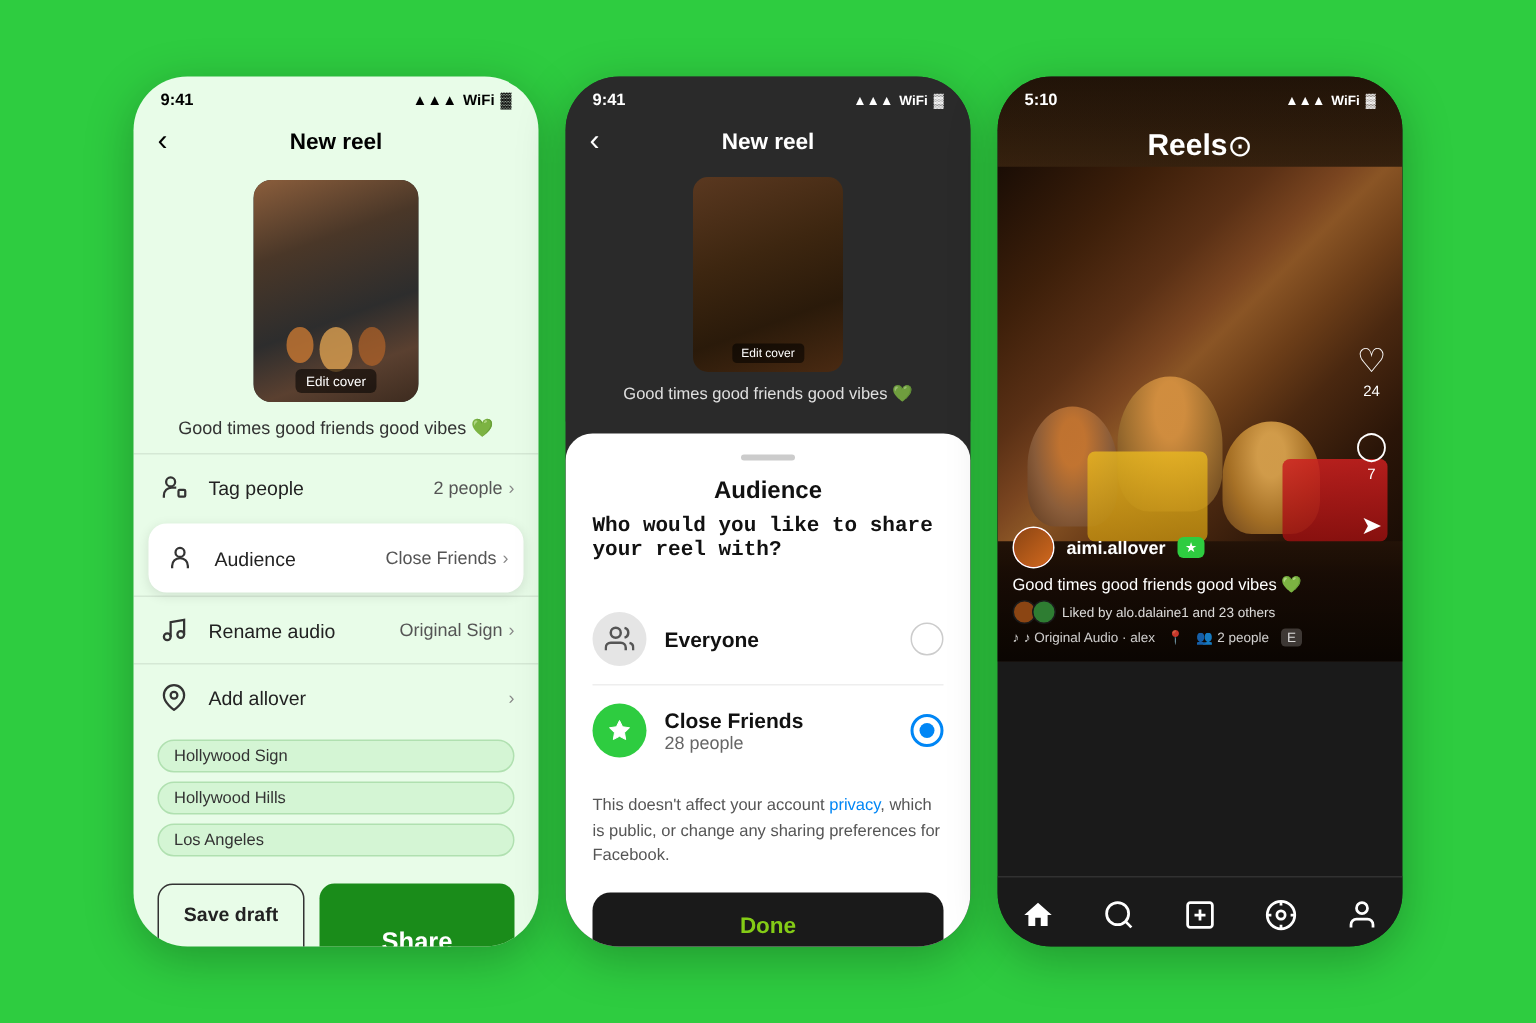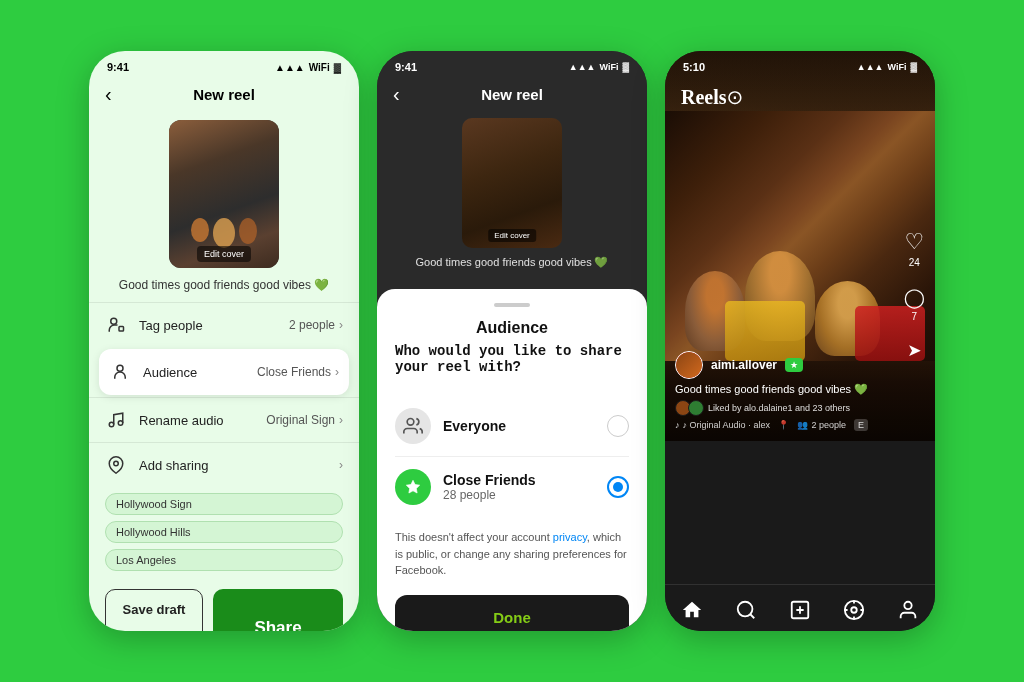--- a/index.html
+++ b/index.html
@@ -329,24 +329,23 @@
       border: none;
       border-radius: 12px;
       padding: 14px;
       font-size: 15px;
       font-weight: 600;
       cursor: pointer;
       text-align: center;
     }
     .reels-header {
       display: flex;
-      justify-content: flex-start;
+      justify-content: center;
       align-items: center;
       padding: 8px 16px;
-      font-family: Liberation Serif, serif;
     }
     .reels-title {
       font-size: 20px;
       font-weight: 700;
       color: #fff;
     }
     .reels-camera {
       font-size: 20px;
       color: #fff;
     }
@@ -576,21 +575,21 @@
           <span class="menu-chevron">›</span>
         </div>
 
         <div class="menu-item">
           <div class="menu-icon">
             <svg width="18" height="18" viewBox="0 0 24 24" fill="none" stroke="#333" stroke-width="2">
               <path d="M21 10c0 7-9 13-9 13s-9-6-9-13a9 9 0 0 1 18 0z"></path>
                 <circle cx="12" cy="10" r="3"></circle>
             </svg>
           </div>
-          <span class="menu-label">Add sharing</span>
+          <span class="menu-label">Add allover</span>
           <span class="menu-chevron">›</span>
         </div>
       </div>
 
       <div class="location-tags">
         <span class="location-tag">Hollywood Sign</span>
         <span class="location-tag">Hollywood Hills</span>
         <span class="location-tag">Los Angeles</span>
       </div>
 

